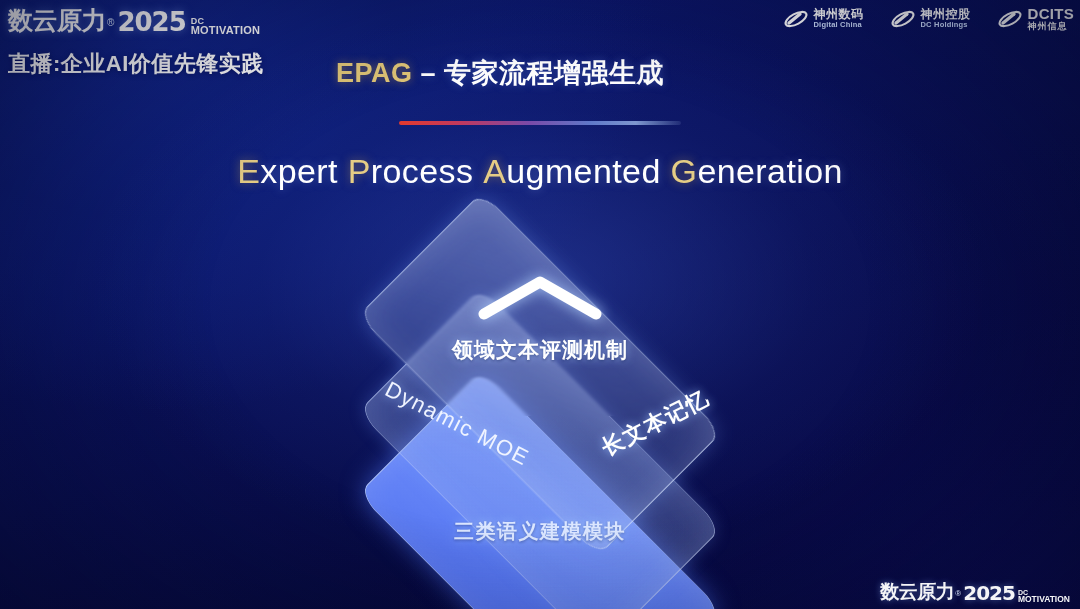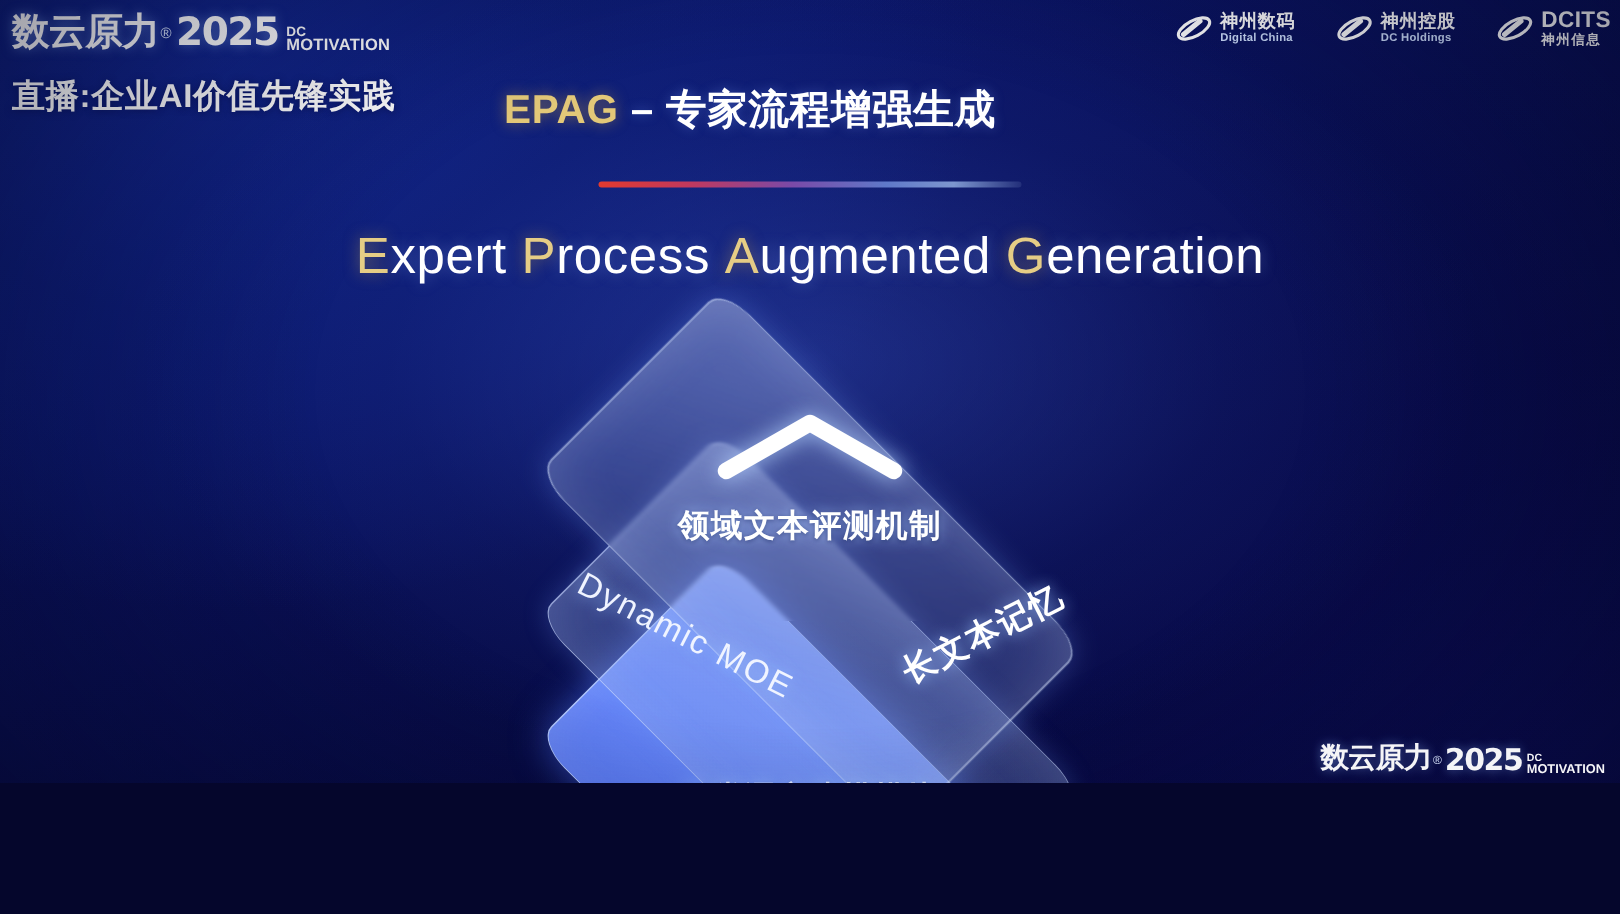--- a/index.html
+++ b/index.html
@@ -6,21 +6,21 @@
 
   html, body {
     width:1080px; height:609px;
     overflow:hidden;
     background:#05062c;
     font-family:"Liberation Sans", "DejaVu Sans", sans-serif;
   }
 
   #stage {
     position:relative;
-    width:1080px; height:522px;
+    width:1080px; height:609px;
     overflow:hidden;
     background:
       radial-gradient(ellipse 620px 380px at 50% 46%, rgba(60,90,210,0.40) 0%, rgba(30,50,150,0.18) 45%, rgba(0,0,0,0) 72%),
       radial-gradient(ellipse 700px 520px at 14% 6%, #12268c 0%, #0d1c73 35%, rgba(8,12,70,0) 72%),
       radial-gradient(ellipse 900px 700px at 95% 100%, #0a0c52 0%, rgba(6,8,50,0) 70%),
       linear-gradient(160deg, #0f1f85 0%, #0b1566 26%, #090f52 52%, #06093c 78%, #040630 100%);
   }
 
   
   #vignette {

